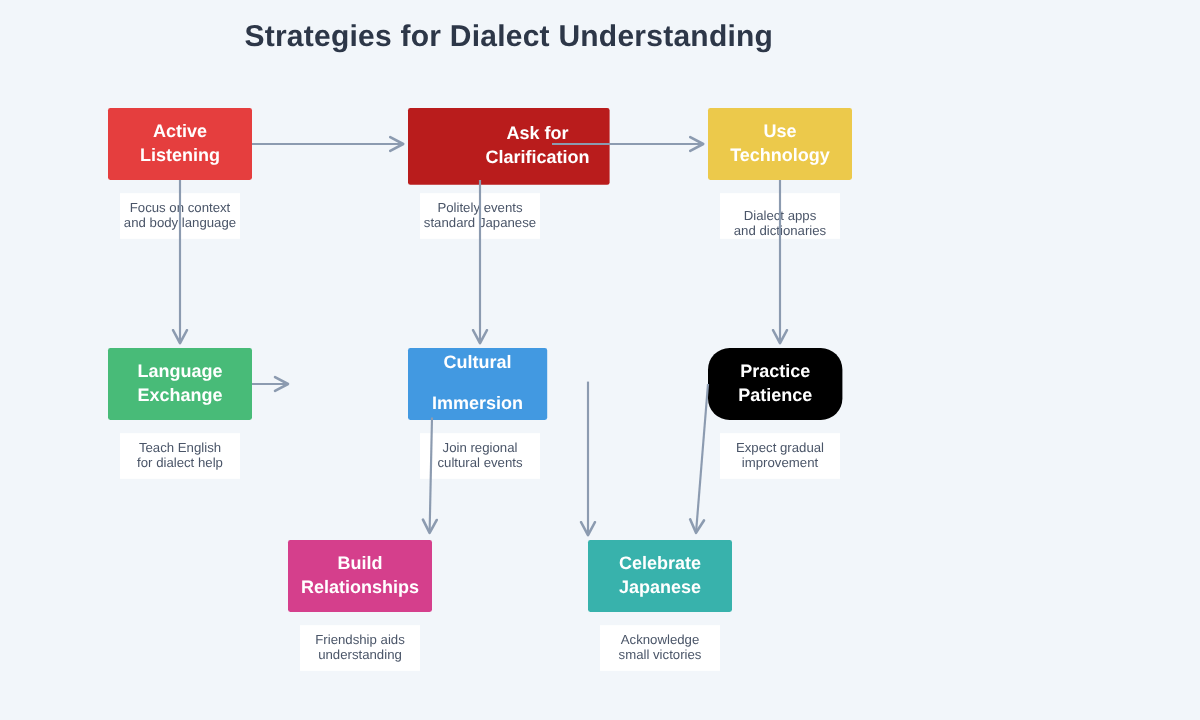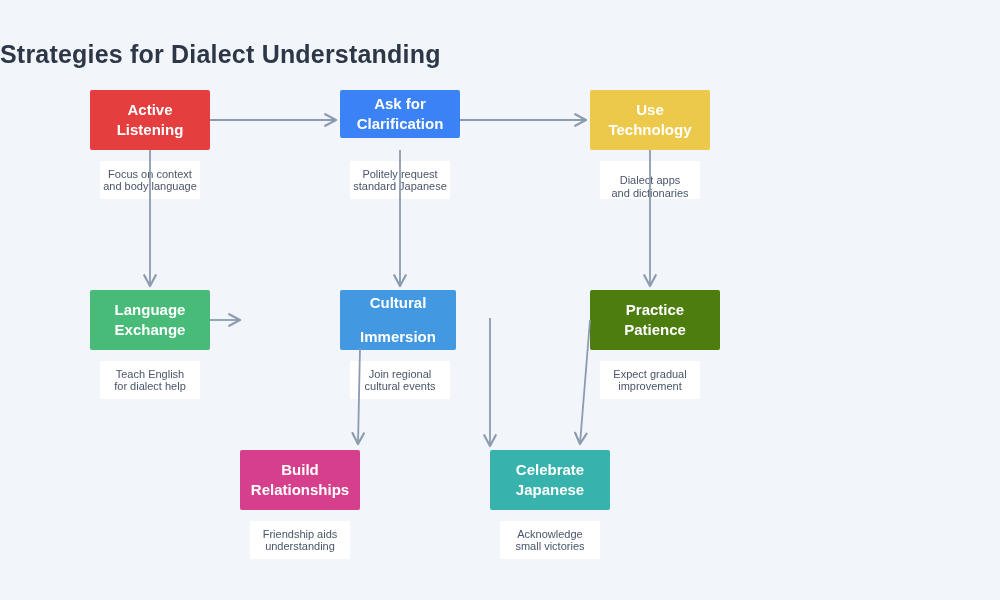--- a/index.html
+++ b/index.html
@@ -6,23 +6,22 @@
   body{
     width:1000px;height:600px;
     font-family:"Liberation Sans","DejaVu Sans",sans-serif;
     overflow:hidden;
   }
   #canvas{
     position:relative;width:1000px;height:600px;
   }
   #title{
     position:absolute;left:0;top:16px;width:848px;
-    font-size:25px;font-weight:bold;
+    text-align:center;font-size:25px;font-weight:bold;
     letter-spacing:0.2px;
-    margin-top:24px;
   }
   .node{
     position:absolute;width:120px;height:60px;
     display:flex;flex-direction:column;align-items:center;justify-content:center;
     color:#ffffff;font-weight:bold;font-size:15px;line-height:20px;
     text-align:center;border-radius:2px;
   }
   .caption{
     position:absolute;width:100px;height:38px;background:#ffffff;
     display:flex;flex-direction:column;align-items:center;justify-content:center;
@@ -40,26 +39,26 @@
   <div id="title" style="color: rgb(45, 55, 72);">Strategies for Dialect Understanding</div>
   <div id="nodes-layer">
       <div class="node" style="left: 90px; top: 90px; width: 120px; height: 60px; background: rgb(229, 62, 62);">
         <div>Active</div>
         <div>Listening</div>
       </div>
       <div class="caption" style="left: 100px; top: 161px; width: 100px; height: 38px; color: rgb(74, 85, 104); background: rgb(255, 255, 255);">
         <div>Focus on context</div>
         <div>and body language</div>
       </div>
-      <div class="node" style="left: 340px; top: 90px; width: 120px; height: 48px; background: #3b82f6;">
+      <div class="node" style="left: 340px; top: 90px; width: 120px; height: 64px; background: #b91c1c; padding-left: 48px;">
         <div>Ask for</div>
         <div>Clarification</div>
       </div>
       <div class="caption" style="left: 350px; top: 161px; width: 100px; height: 38px; color: rgb(74, 85, 104); background: rgb(255, 255, 255);">
-        <div>Politely request</div>
+        <div>Politely events</div>
         <div>standard Japanese</div>
       </div>
       <div class="node" style="left: 590px; top: 90px; width: 120px; height: 60px; background: rgb(236, 201, 75);">
         <div>Use</div>
         <div>Technology</div>
       </div>
       <div class="caption" style="left: 600px; top: 161px; width: 100px; height: 38px; color: rgb(74, 85, 104); background: rgb(255, 255, 255); justify-content: flex-end;">
         <div>Dialect apps</div>
         <div>and dictionaries</div>
       </div>
@@ -72,21 +71,21 @@
         <div>for dialect help</div>
       </div>
       <div class="node" style="left: 340px; top: 290px; width: 116px; height: 60px; background: rgb(66, 153, 225); gap: 14px;">
         <div>Cultural</div>
         <div>Immersion</div>
       </div>
       <div class="caption" style="left: 350px; top: 361px; width: 100px; height: 38px; color: rgb(74, 85, 104); background: rgb(255, 255, 255);">
         <div>Join regional</div>
         <div>cultural events</div>
       </div>
-      <div class="node" style="left: 590px; top: 290px; width: 130px; height: 60px; background: #4d7c0f;">
+      <div class="node" style="left: 590px; top: 290px; width: 112px; height: 60px; background: #000000; border-radius: 18px;">
         <div>Practice</div>
         <div>Patience</div>
       </div>
       <div class="caption" style="left: 600px; top: 361px; width: 100px; height: 38px; color: rgb(74, 85, 104); background: rgb(255, 255, 255);">
         <div>Expect gradual</div>
         <div>improvement</div>
       </div>
       <div class="node" style="left: 240px; top: 450px; width: 120px; height: 60px; background: rgb(213, 63, 140);">
         <div>Build</div>
         <div>Relationships</div>

